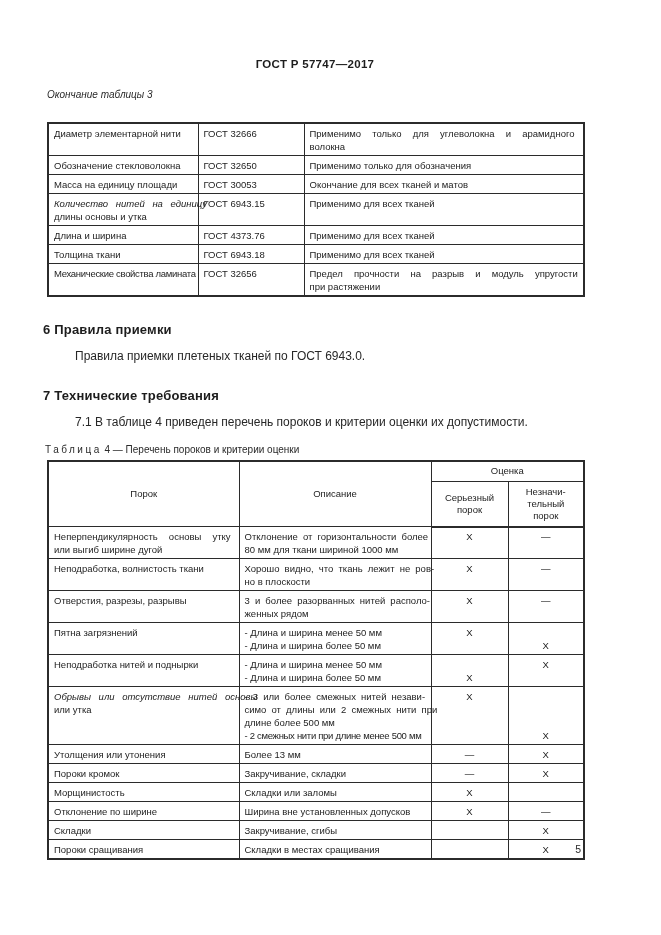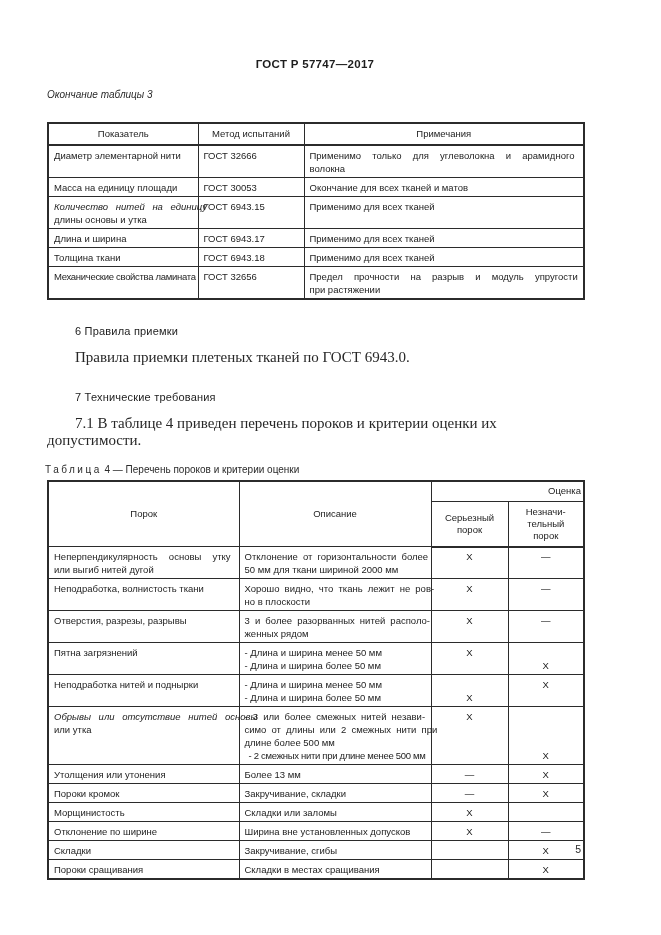--- a/index.html
+++ b/index.html
@@ -42,94 +42,99 @@
     padding: 4px 3px;
     line-height: 12px;
   }
   tr.hdr-main > th { border-bottom-width: 2px; }
   td { vertical-align: top; padding: 2.5px 5px; }
   .line { min-height: 13px; line-height: 13px; white-space: nowrap; }
   
   .sp-sm { word-spacing: 2.5px; }
   .sp-md { word-spacing: 5px; font-style: italic; }
   .sp-lg { word-spacing: 8.5px; }
-  .fit   { letter-spacing: -0.3px; text-align: right; }
+  .fit   { letter-spacing: -0.3px; }
   
   .t3-c1 { width: 150px; }
   .t3-c2 { width: 106px; }
   .t3-c3 { width: 280px; }
   
   .t4-c1 { width: 191px; }
   .t4-c2 { width: 192px; }
   .t4-c3 { width: 77px; }
   .t4-c4 { width: 76px; }
   .mark { text-align: center; padding: 2.5px 2px; }
   .prewrap { white-space: pre-line; }
   .section-heading {
-    margin: 25px 78px 0 75px;
-    font-size: 11px;
-    font-weight: normal;
+    margin: 25px 78px 0 43px;
+    font-size: 13px;
+    font-weight: bold;
     color: #1d1d1d;
     letter-spacing: 0.2px;
   }
   .body-paragraph {
     margin: 12px 78px 0 47px;
-    font-size: 15px;
+    font-size: 12px;
     text-indent: 28px;
     color: #272727;
-    font-family: Liberation Serif, serif;
   }
   .t4-caption {
     margin: 15px 0 5px 45px;
     font-size: 10px;
     color: #2a2a2a;
   }
   .t4-caption .lsp { letter-spacing: 2.5px; }
   .page-number {
     position: absolute;
     top: 843px;
     right: 80px;
     font-size: 10.5px;
     color: #2a2a2a;
   }
-  .eval-th { height: 20px; padding: 2px; text-align: right; }
+  .eval-th { height: 20px; padding: 2px; }
 </style>
 </head>
 <body>
 
 <div class="doc-header">ГОСТ Р 57747—2017</div>
 
 <div class="t-caption-italic">Окончание таблицы 3</div>
 
 <table>
   <colgroup>
       <col class="t3-c1">
       <col class="t3-c2">
       <col class="t3-c3">
     </colgroup>
   <tbody>
-      <tr class="hdr-main">
-    <th>Показатель</th>
-    <th>Метод испытаний</th>
-    <th>Примечания</th>
-  </tr>
   <tr>
     <td>
           <div class="line">Диаметр элементарной нити</div>
         </td>
     <td>
           <div class="line">ГОСТ 32666</div>
         </td>
     <td>
       <div class="line sp-lg">Применимо только для углеволокна и арамидного</div>
       <div class="line">волокна</div>
     </td>
   </tr>
   <tr>
     <td>
+          <div class="line">Обозначение стекловолокна</div>
+        </td>
+    <td>
+          <div class="line">ГОСТ 32650</div>
+        </td>
+    <td>
+          <div class="line">Применимо только для обозначения</div>
+        </td>
+  </tr>
+  <tr>
+    <td>
           <div class="line">Масса на единицу площади</div>
         </td>
     <td>
           <div class="line">ГОСТ 30053</div>
         </td>
     <td>
           <div class="line">Окончание для всех тканей и матов</div>
         </td>
   </tr>
   <tr>
@@ -142,21 +147,21 @@
         </td>
     <td>
           <div class="line">Применимо для всех тканей</div>
         </td>
   </tr>
   <tr>
     <td>
           <div class="line">Длина и ширина</div>
         </td>
     <td>
-          <div class="line">ГОСТ 6943.17</div>
+          <div class="line">ГОСТ 4373.76</div>
         </td>
     <td>
           <div class="line">Применимо для всех тканей</div>
         </td>
   </tr>
   <tr>
     <td>
           <div class="line">Толщина ткани</div>
         </td>
     <td>
@@ -206,25 +211,25 @@
     <th class="prewrap">Серьезный
 порок</th>
     <th class="prewrap">Незначи-
 тельный
 порок</th>
   </tr>
 
   <tr>
     <td>
       <div class="line sp-lg">Неперпендикулярность основы утку</div>
-      <div class="line">или выгиб нитей дугой</div>
+      <div class="line">или выгиб ширине дугой</div>
     </td>
     <td>
       <div class="line sp-sm">Отклонение от горизонтальности более</div>
-      <div class="line">50 мм для ткани шириной 2000 мм</div>
+      <div class="line">80 мм для ткани шириной 1000 мм</div>
     </td>
     <td class="mark">
           <div class="line">X</div>
         </td>
     <td class="mark">
           <div class="line">—</div>
         </td>
   </tr>
 
   <tr>

